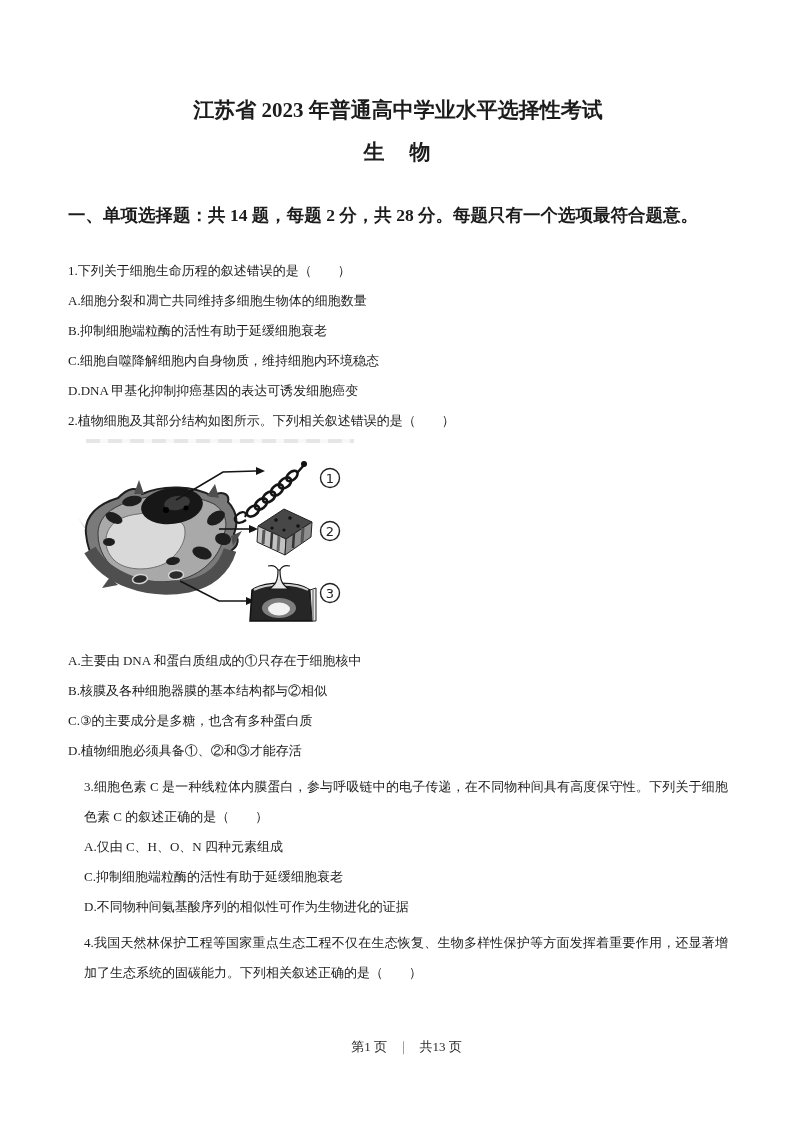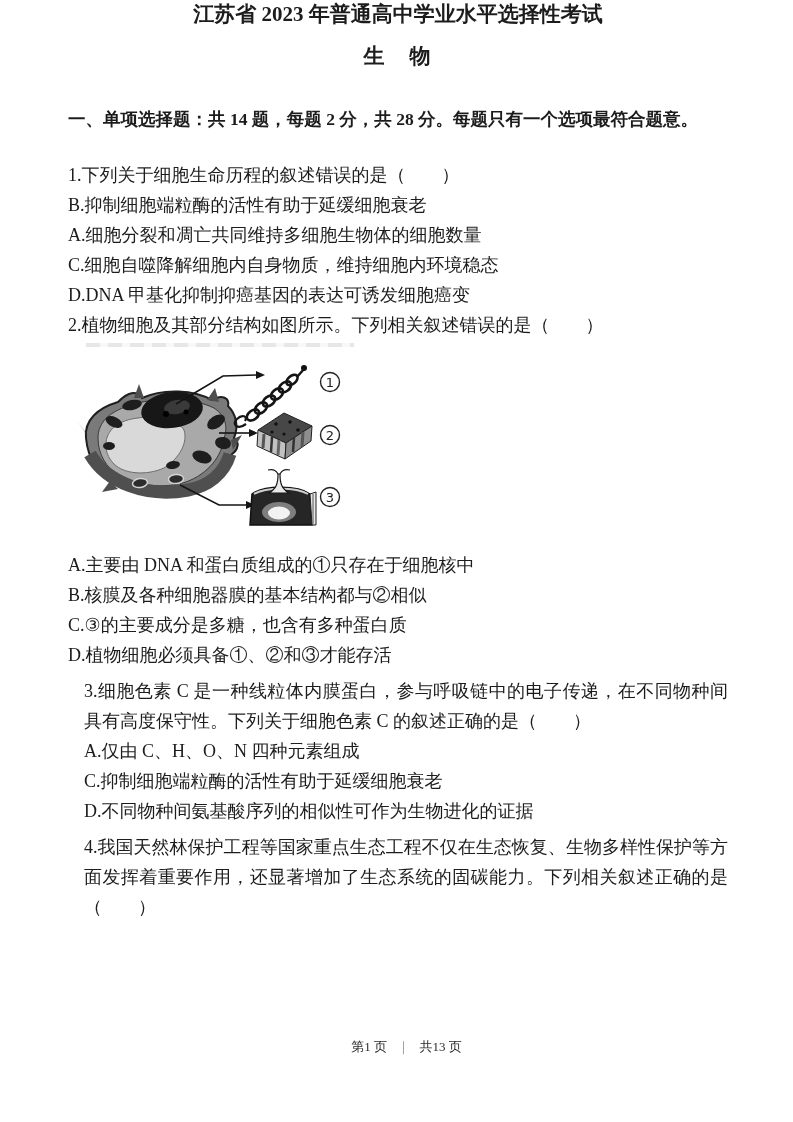--- a/index.html
+++ b/index.html
@@ -11,20 +11,21 @@
     font-family:"Liberation Serif","DejaVu Serif",serif;
     color:#1c1c1c;
   }
   .content{
     position:absolute;
     left:68px;top:0;
     width:660px;
   }
   .doc-title{
     margin:0;
+    padding-top:96px;
     font-size:21px;
     font-weight:bold;
     text-align:center;
     line-height:28px;
   }
   .doc-subject{
     margin:14px 0 0 0;
     font-size:21px;
     font-weight:bold;
     text-align:center;
@@ -32,21 +33,21 @@
     letter-spacing:2px;
   }
   .section-heading{
     margin:36px 0 28px 0;
     font-size:17.5px;
     font-weight:bold;
     line-height:26px;
   }
   .line{
     margin:0;
-    font-size:18px;
+    font-size:13px;
     line-height:30px;
     text-align:justify;
   }
   .question{margin:0;}
   .q-gap{margin-top:6px;margin-left:16px;}
   .figure-wrap{
     position:relative;
     margin:2px 0 6px 8px;
     width:292px;height:202px;
   }
@@ -77,22 +78,22 @@
 <div class="page">
   <div class="content">
 
     <h1 class="doc-title">江苏省 2023 年普通高中学业水平选择性考试</h1>
     <h2 class="doc-subject">生　物</h2>
 
     <p class="section-heading">一、单项选择题：共 14 题，每题 2 分，共 28 分。每题只有一个选项最符合题意。</p>
 
     <div class="question">
       <p class="line">1.下列关于细胞生命历程的叙述错误的是（　　）</p>
+      <p class="line">A.细胞分裂和凋亡共同维持多细胞生物体的细胞数量</p>
       <p class="line">B.抑制细胞端粒酶的活性有助于延缓细胞衰老</p>
-      <p class="line">A.细胞分裂和凋亡共同维持多细胞生物体的细胞数量</p>
       <p class="line">C.细胞自噬降解细胞内自身物质，维持细胞内环境稳态</p>
       <p class="line">D.DNA 甲基化抑制抑癌基因的表达可诱发细胞癌变</p>
     </div>
 
     <div class="question">
       <p class="line">2.植物细胞及其部分结构如图所示。下列相关叙述错误的是（　　）</p>
 
       <div class="figure-wrap">
         <div class="scan-artifact"></div>
         <svg width="292" height="202" viewBox="0 0 292 202">

